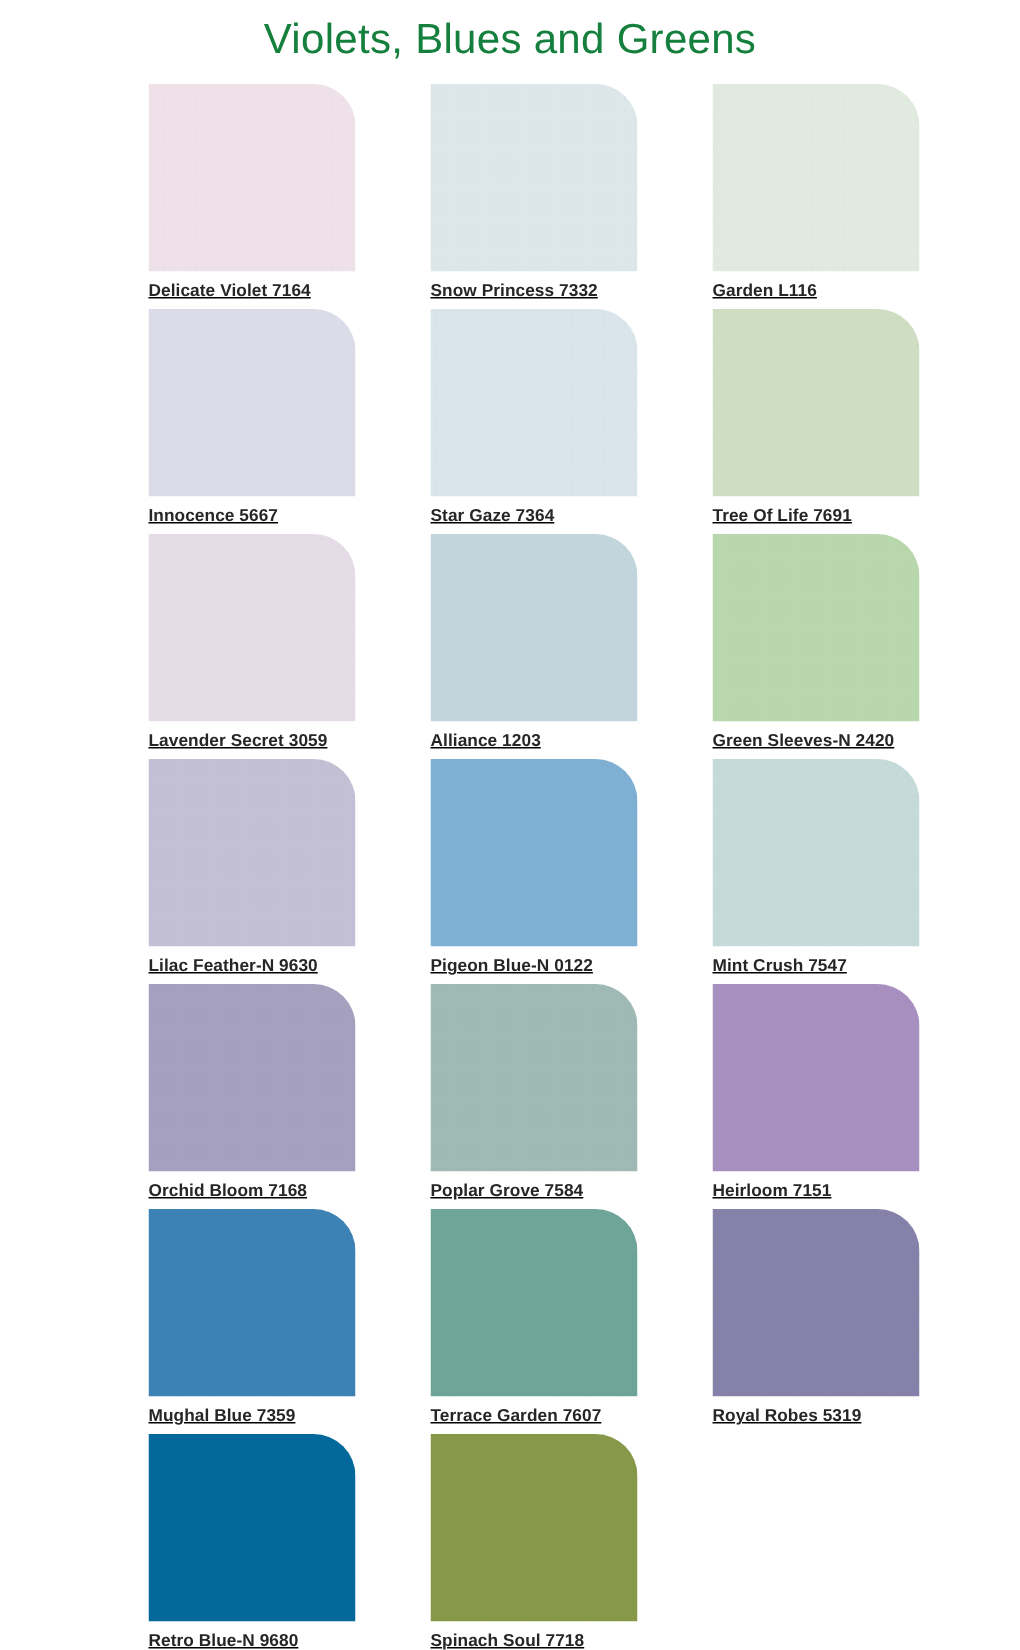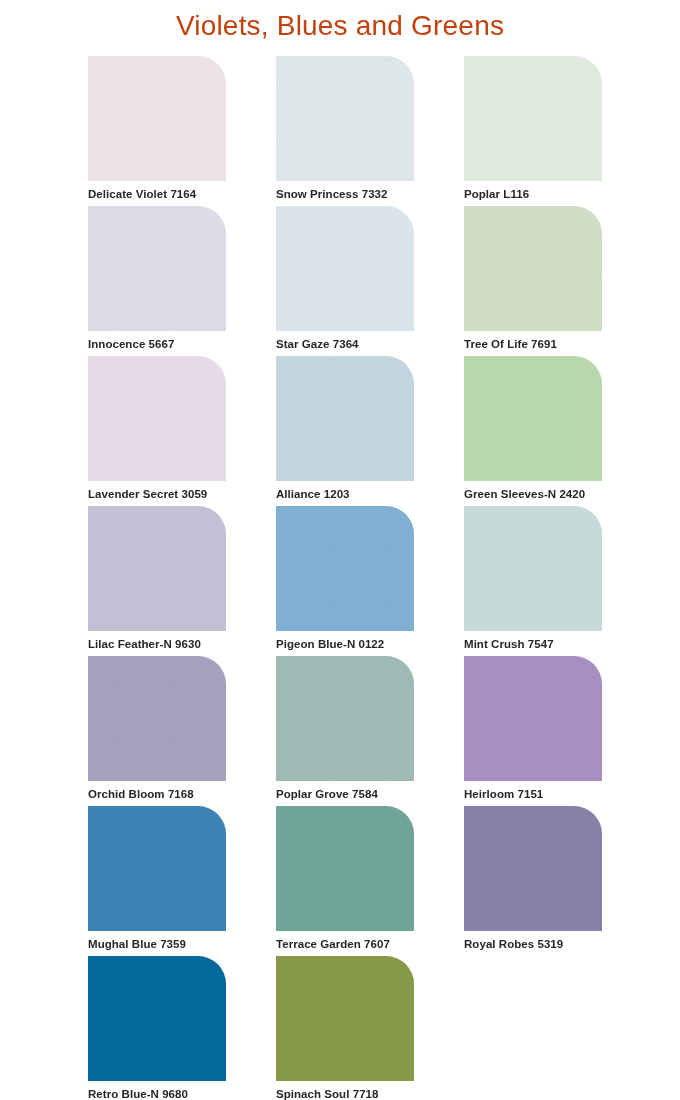--- a/index.html
+++ b/index.html
@@ -24,37 +24,38 @@
 
   
   .page-title {
     margin: 0;
     padding-top: 6px;
     text-align: center;
     font-family: "Liberation Sans", sans-serif;
     font-size: 28px;
     font-weight: 400;
     letter-spacing: 0.2px;
-    color: #c2410c;
+    color: #15803d;
     line-height: 40px;
   }
 
   
   .swatch-grid {
     margin: 0;
     padding: 0;
     list-style: none;
     position: absolute;
     top: 56px;
-    left: 88px;
+    left: 99px;
     width: 516px;
     display: grid;
     grid-template-columns: repeat(3, 138px);
     column-gap: 50px;
     row-gap: 25px;
+    text-decoration: underline;
   }
 
   .swatch-cell {
     width: 138px;
     height: 125px;
     position: relative;
   }
 
   .swatch-chip {
     display: block;
@@ -94,21 +95,21 @@
       <li class="swatch-cell">
         <span class="swatch-chip" style="background-color: rgb(238, 225, 232);"></span>
         <span class="swatch-label">Delicate Violet 7164</span>
       </li>
       <li class="swatch-cell">
         <span class="swatch-chip" style="background-color: rgb(221, 231, 234);"></span>
         <span class="swatch-label">Snow Princess 7332</span>
       </li>
       <li class="swatch-cell">
         <span class="swatch-chip" style="background-color: rgb(225, 234, 222);"></span>
-        <span class="swatch-label">Poplar L116</span>
+        <span class="swatch-label">Garden L116</span>
       </li>
       <li class="swatch-cell">
         <span class="swatch-chip" style="background-color: rgb(220, 220, 232);"></span>
         <span class="swatch-label">Innocence 5667</span>
       </li>
       <li class="swatch-cell">
         <span class="swatch-chip" style="background-color: rgb(217, 229, 235);"></span>
         <span class="swatch-label">Star Gaze 7364</span>
       </li>
       <li class="swatch-cell">

